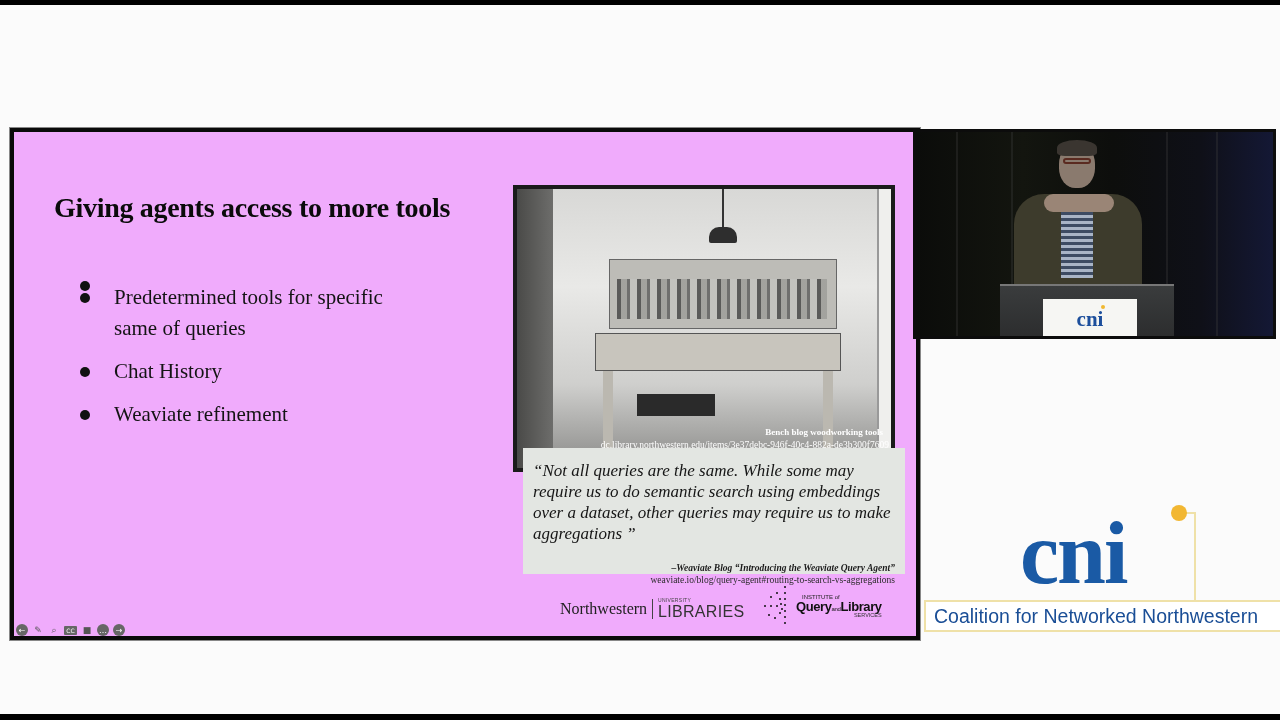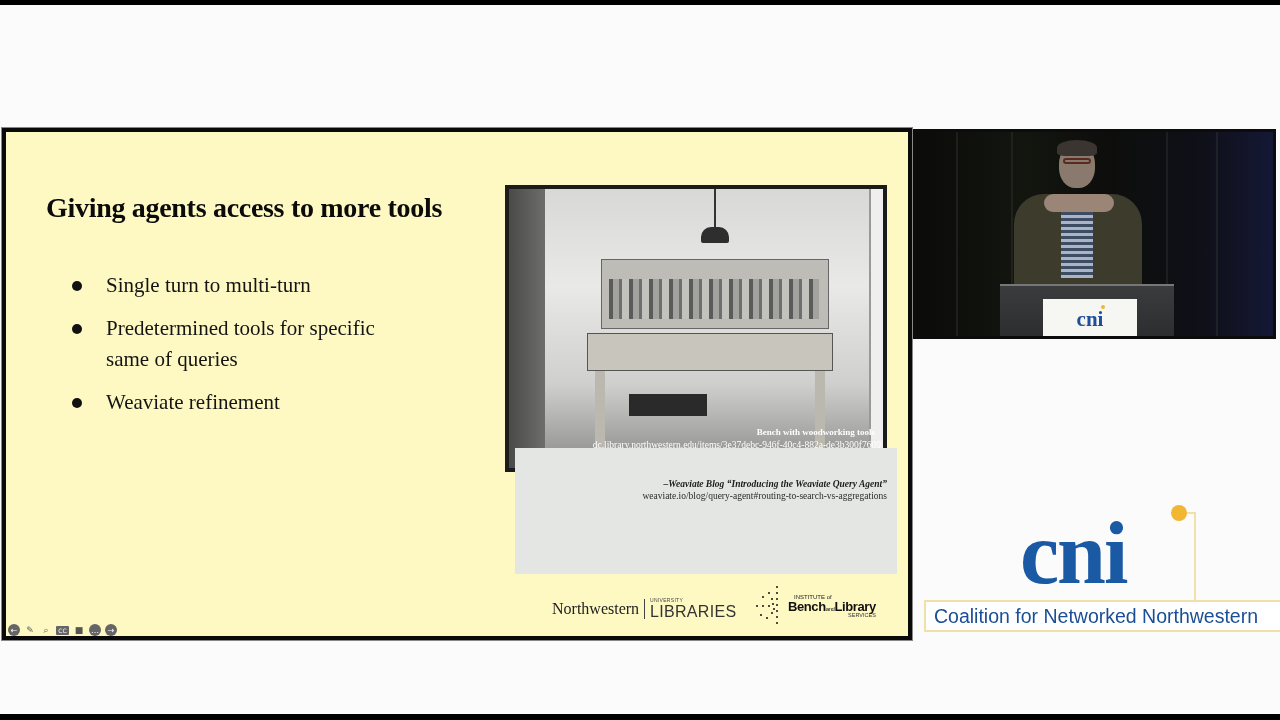--- a/index.html
+++ b/index.html
@@ -2,22 +2,22 @@
 <html><head>
   <meta charset="utf-8">
   <style>
     * { box-sizing: border-box; margin: 0; padding: 0; }
     html, body { width: 1280px; height: 720px; overflow: hidden; background: #000; }
     body { position: relative; font-family: "Liberation Serif", serif; }
 
     .stage { position: absolute; left: 0; top: 5px; width: 1280px; height: 709px; background: #fbfbfb; }
 
     
-    .slide { position: absolute; left: 2px; top: 123px; width: 910px; height: 512px;
-      border: 4px solid #0a0a0a; background: #fef9c3; outline: 1px solid #888; }
+    .slide { position: absolute; left: 10px; top: 123px; width: 910px; height: 512px;
+      border: 4px solid #0a0a0a; background: #f0abfc; outline: 1px solid #888; }
     .slide-title { position: absolute; left: 40px; top: 60px; font-size: 28px; font-weight: bold;
       color: #0b0b0b; letter-spacing: -0.3px; }
     .bullets { position: absolute; left: 62px; top: 138px; list-style: none; }
     .bullets li { position: relative; padding-left: 38px; font-size: 21px; line-height: 31px;
       color: #141414; margin-bottom: 12px; width: 310px; }
     .bullets li .dot { position: absolute; left: 4px; top: 11px; width: 10px; height: 10px;
       border-radius: 50%; background: #111; }
 
     .photo { position: absolute; left: 499px; top: 53px; width: 382px; height: 287px;
       border: 4px solid #1b1b1b; overflow: hidden;
@@ -93,40 +93,42 @@
   </style>
 </head>
 <body>
 
 <div class="stage">
 
   <div class="slide">
     <div class="slide-title">Giving agents access to more tools</div>
 
     <ul class="bullets">
-      <li><span class="dot"></span><span>Single turn to multi-turn</span></li>
+      <li><span class="dot"></span></li>
       <li><span class="dot"></span><span>Predetermined tools for specific same of queries</span></li>
+      <li><span class="dot"></span><span>Chat History</span></li>
       <li><span class="dot"></span><span>Weaviate refinement</span></li>
     </ul>
 
     <div class="photo">
       <div class="wall-left"></div>
       <div class="wall-right"></div>
       <div class="lamp-cord"></div>
       <div class="lamp"></div>
       <div class="shelf-board"></div>
       <div class="tools"></div>
       <div class="bench-top"></div>
       <div class="bench-legs"></div>
       <div class="box"></div>
-      <div class="caption1">Bench with woodworking tools</div>
+      <div class="caption1">Bench blog woodworking tools</div>
       <div class="caption2">dc.library.northwestern.edu/items/3e37debc-946f-40c4-882a-de3b300f7609</div>
     </div>
 
     <div class="quote-box">
+      <div class="quote-text">“Not all queries are the same. While some may require us to do semantic search using embeddings over a dataset, other queries may require us to make aggregations ”</div>
       <div class="quote-attrib">–Weaviate Blog “Introducing the Weaviate Query Agent”</div>
       <div class="quote-url">weaviate.io/blog/query-agent#routing-to-search-vs-aggregations</div>
     </div>
 
     <div class="nw-logo">
       <span class="nw-name">Northwestern</span>
       <span class="nw-sep"></span>
       <span class="nw-lib">
         <small>UNIVERSITY</small>
         <span>LIBRARIES</span>
@@ -149,21 +151,21 @@
           <i style="left:8px;top:21px"></i>
           <i style="left:14px;top:21px"></i>
         <i style="left:17px;top:28px"></i>
           <i style="left:12px;top:33px"></i>
           <i style="left:6px;top:30px"></i>
           <i style="left:18px;top:19px"></i>
           <i style="left:19px;top:24px"></i>
       </div>
       <div class="imls-text">
         <span class="t1">INSTITUTE of</span>
-        <span class="t2"><span>Bench</span><small>and</small><span>Library</span></span>
+        <span class="t2"><span>Query</span><small>and</small><span>Library</span></span>
         <span class="t3">SERVICES</span>
       </div>
     </div>
 
     <div class="player-controls">
       <span class="ctl round">←</span>
       <span class="ctl">✎</span>
       <span class="ctl">⌕</span>
       <span class="ctl cc">CC</span>
       <span class="ctl">■</span>

